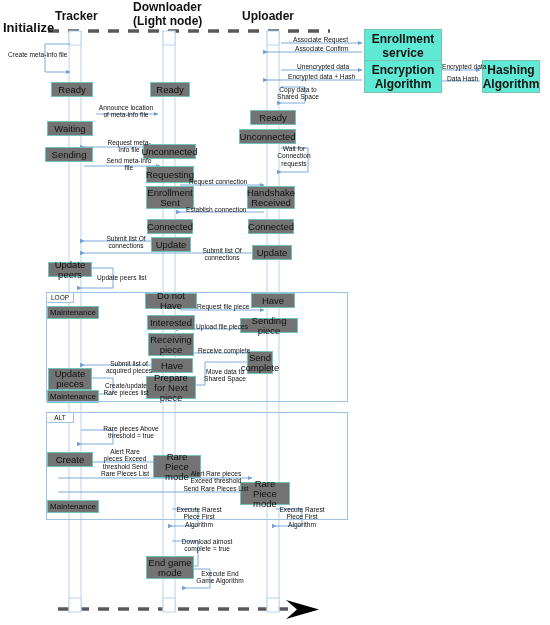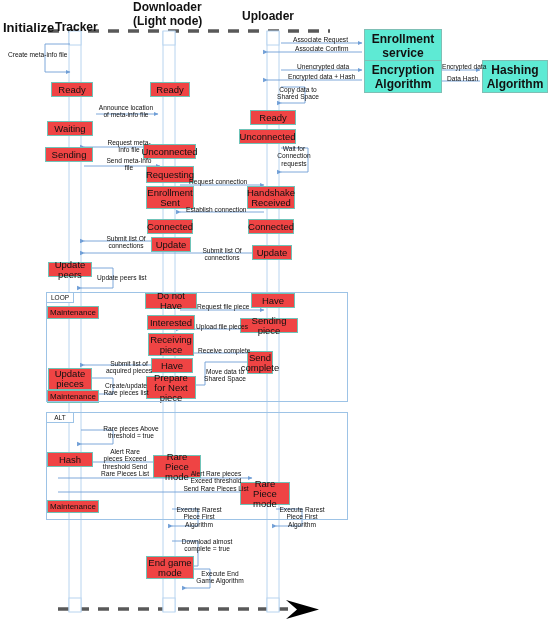--- a/index.html
+++ b/index.html
@@ -1,21 +1,21 @@
 <!DOCTYPE html>
 <html><head>
 <meta charset="utf-8">
 <style>
   html,body{margin:0;padding:0;background:#ffffff;}
   body{width:550px;height:625px;position:relative;overflow:hidden;
        font-family:"Liberation Sans", sans-serif;color:#1a1a1a;}
   #diagram{position:absolute;left:0;top:0;width:550px;height:625px;}
   .lbl{position:absolute;font-size:11px;font-weight:bold;color:#111;
        white-space:nowrap;line-height:11px;}
-  .box{position:absolute;background:#ef4444;border:1px solid #6fc3b8;
+  .box{position:absolute;background:#737373;border:1px solid #6fc3b8;
        box-sizing:border-box;display:flex;align-items:center;
        justify-content:center;text-align:center;font-size:9.5px;
        color:#111;line-height:10px;padding:1px;}
   .box.big{background:#5eead4;border:1px solid #7fbfb5;font-size:12px;
        font-weight:bold;line-height:14px;}
   .msg{position:absolute;font-size:6.6px;color:#111;line-height:7.4px;
        text-align:center;white-space:nowrap;}
   .frame{position:absolute;border:1px solid #9dc3e6;box-sizing:border-box;
        background:transparent;}
   .frame-tag{position:absolute;border:1px solid #9dc3e6;background:#fff;
@@ -124,46 +124,46 @@
 
       <path d="M276,509 L302,509 L302,526 L276,526" marker-end="url(#ahl)"></path>
 
       <path d="M172,541 L198,541 L198,566 L172,566" marker-end="url(#ahl)"></path>
 
       <path d="M186,569 L210,569 L210,588 L186,588" marker-end="url(#ahl)"></path>
     </g>
   </svg>
 
   <div class="lbl" style="left:3px;top:22px;font-size:13px;">Initialize</div>
-  <div class="lbl" style="left:55px;top:11px;font-size:12px;margin-top:11px;">Tracker</div>
+  <div class="lbl" style="left:55px;top:11px;font-size:12px;">Tracker</div>
   <div class="lbl" style="left:133px;top:2px;font-size:12px;">Downloader</div>
   <div class="lbl" style="left:133px;top:16px;font-size:12px;">(Light node)</div>
   <div class="lbl" style="left:242px;top:11px;font-size:12px;">Uploader</div>
 
   <div class="box big" style="left:364px;top:29px;width:78px;height:33px;flex-direction:column;">
     <span>Enrollment</span>
     <span>service</span>
   </div>
   <div class="box big" style="left:364px;top:60px;width:78px;height:33px;flex-direction:column;">
     <span>Encryption</span>
     <span>Algorithm</span>
   </div>
-  <div class="box big" style="left:482px;top:60px;width:66px;height:33px;flex-direction:column;">
+  <div class="box big" style="left:482px;top:60px;width:58px;height:33px;flex-direction:column;">
     <span>Hashing</span>
     <span>Algorithm</span>
   </div>
 
   <div class="box" style="left:51px;top:82px;width:42px;height:15px;">Ready</div>
   <div class="box" style="left:47px;top:121px;width:46px;height:15px;">Waiting</div>
   <div class="box" style="left:45px;top:147px;width:48px;height:15px;">Sending</div>
   <div class="box" style="left:48px;top:262px;width:44px;height:15px;">Update peers</div>
   <div class="box" style="left:47px;top:306px;width:52px;height:13px;font-size:8px;">Maintenance</div>
   <div class="box" style="left:48px;top:368px;width:44px;height:22px;">Update pieces</div>
   <div class="box" style="left:47px;top:390px;width:52px;height:13px;font-size:8px;">Maintenance</div>
-  <div class="box" style="left:47px;top:452px;width:46px;height:15px;">Hash</div>
+  <div class="box" style="left:47px;top:452px;width:46px;height:15px;">Create</div>
   <div class="box" style="left:47px;top:500px;width:52px;height:13px;font-size:8px;">Maintenance</div>
 
   <div class="box" style="left:150px;top:82px;width:40px;height:15px;">Ready</div>
   <div class="box" style="left:143px;top:144px;width:53px;height:15px;">Unconnected</div>
   <div class="box" style="left:146px;top:166px;width:48px;height:17px;">Requesting</div>
   <div class="box" style="left:146px;top:186px;width:48px;height:23px;">Enrollment Sent</div>
   <div class="box" style="left:147px;top:219px;width:46px;height:15px;">Connected</div>
   <div class="box" style="left:151px;top:237px;width:40px;height:15px;">Update</div>
   <div class="box" style="left:145px;top:293px;width:52px;height:16px;">Do not Have</div>
   <div class="box" style="left:147px;top:315px;width:48px;height:15px;">Interested</div>

